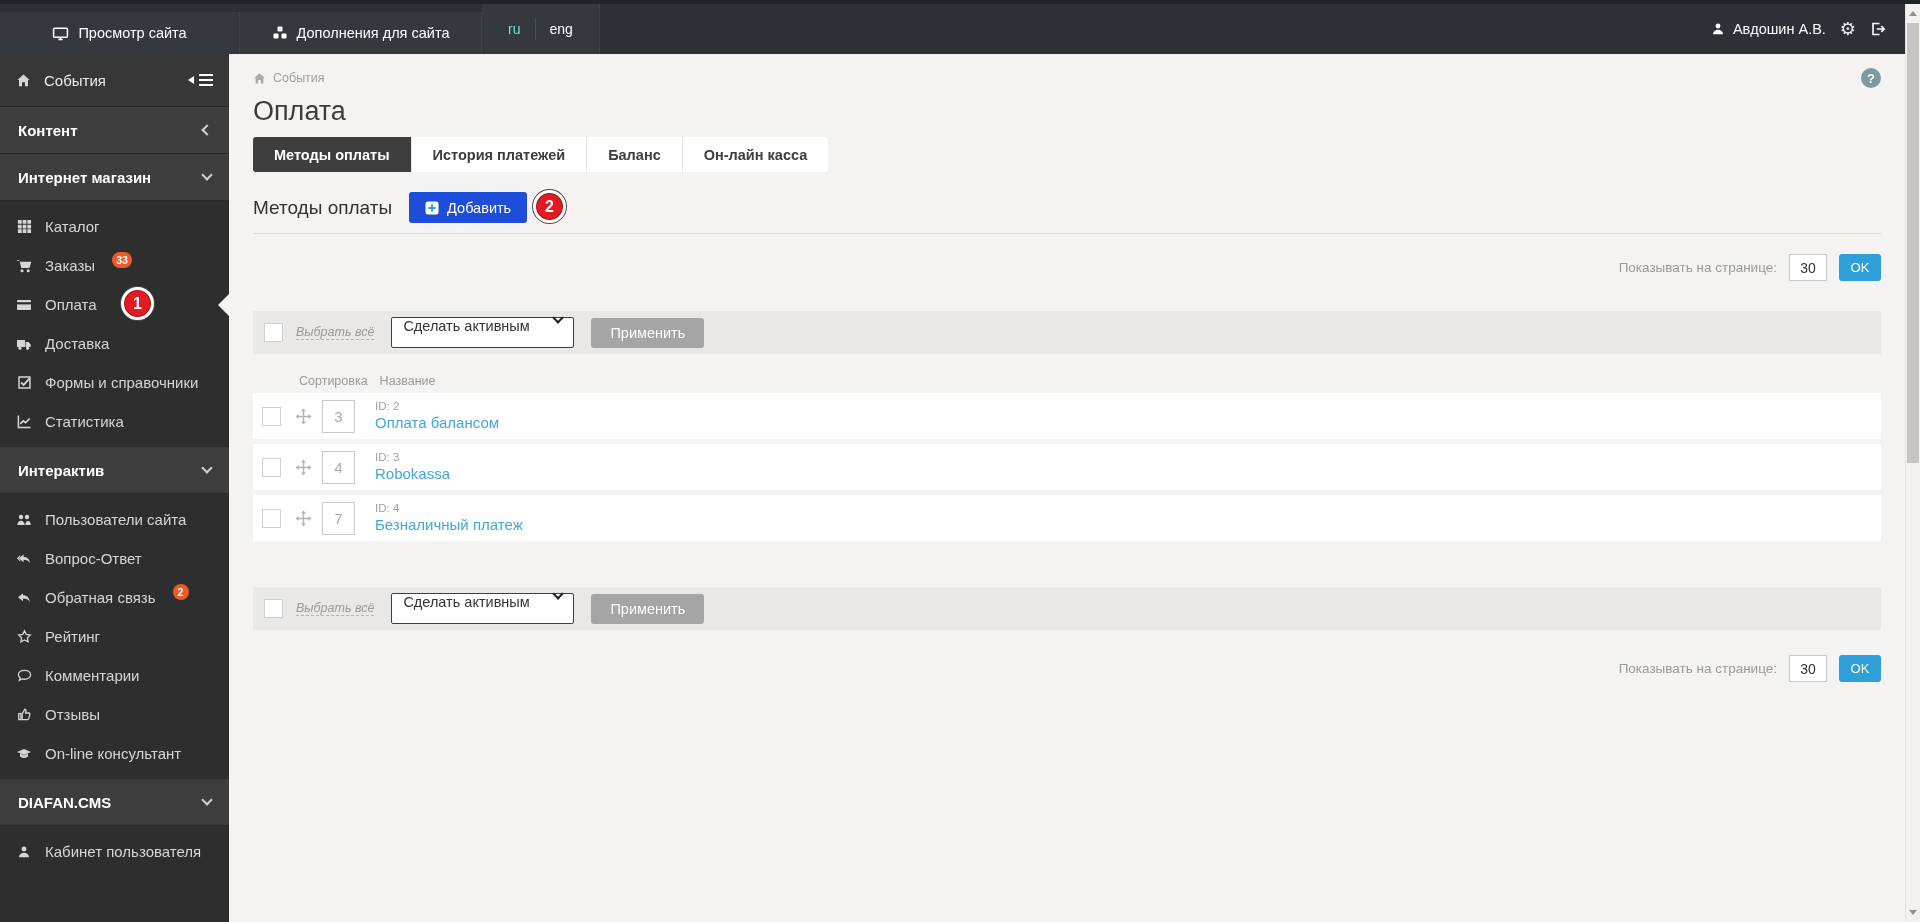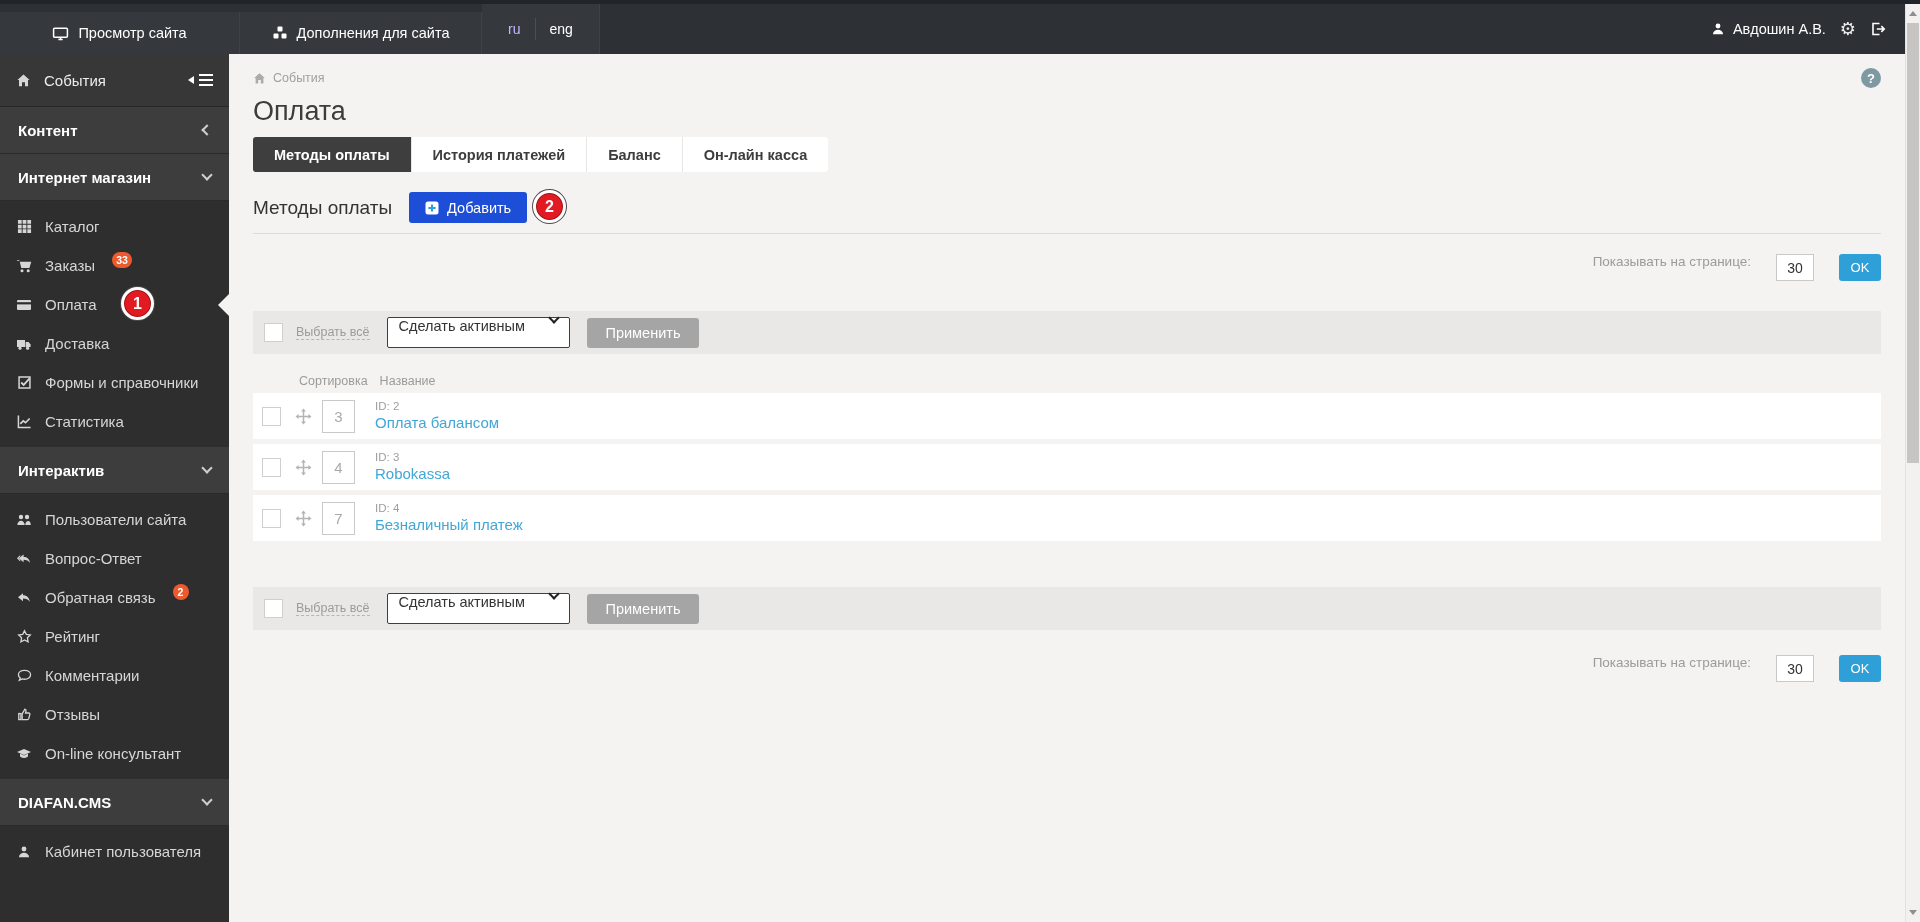--- a/index.html
+++ b/index.html
@@ -13,21 +13,21 @@
   .header { position:absolute; top:4px; left:0; right:0; height:50px; background:#2d3135; display:flex; align-items:stretch; z-index:25; color:#fff; }
   .hblock { display:flex; align-items:center; justify-content:center; background:#35393e; border-right:1px solid #3e4348; }
   .logo-block { width:229px; background:#2c3034; padding:0 12px; justify-content:flex-start; gap:10px; }
   .logo-box { width:36px; height:36px; border:2px solid #fff; border-radius:3px; display:flex; align-items:center; justify-content:center; flex:none; }
   .logo-texts { line-height:1.15; }
   .logo-title { font-size:14.5px; font-weight:bold; color:#fff; }
   .logo-sub { font-size:11.5px; color:#9aa0a6; }
   .nav-block { width:240px; gap:9px; font-size:14.5px; cursor:pointer;margin-top:8px; }
   .lang-block { width:118px; gap:0; }
   .lang { font-size:14px; padding:0 14px; height:50px; display:flex; align-items:center; cursor:pointer; }
-  .lang.dim { color:#c4b5fd; }
+  .lang.dim { color:#5eead4; }
   .lang-sep { width:1px; height:22px; background:#4a4f54; }
   .header-right { margin-left:auto; display:flex; align-items:center; gap:14px; padding-right:34px; }
   .user-name { font-size:14.5px; display:flex; align-items:center; gap:8px; cursor:pointer; }
   .gear { font-size:18px; color:#eee; cursor:pointer; line-height:1; }
   .hicon { display:flex; align-items:center; cursor:pointer; }
   
   .sidebar { position:absolute; top:54px; left:0; bottom:0; width:229px; background:#2e2e2e; z-index:20; }
   .side-top { height:53px; background:#373737; border-bottom:1px solid #262626; display:flex; align-items:center; padding:0 16px; gap:13px; color:#ececec; font-size:15px; cursor:pointer; }
   .collapse-ctl { margin-left:auto; display:flex; align-items:center; gap:5px; }
   .tri-left { width:0; height:0; border-top:4.5px solid transparent; border-bottom:4.5px solid transparent; border-right:6px solid #fff; }
@@ -47,27 +47,27 @@
   .crumb-row { margin-top:14px; display:flex; align-items:center; gap:7px; font-size:12.5px; color:#a0a0a0; }
   .help-circle { margin-left:auto; width:20px; height:20px; border-radius:50%; background:#7f99a3; color:#fff; font-size:13px; font-weight:bold; display:flex; align-items:center; justify-content:center; cursor:pointer; }
   .page-title { margin-top:6px; font-size:27px; line-height:34px; color:#3c3c3c; font-weight:400; }
   .tabs { margin-top:9px; display:inline-flex; border-radius:3px; overflow:hidden; box-shadow:0 0 0 1px #e6e5e3 inset; }
   .tab { height:35px; display:flex; align-items:center; padding:0 21px; background:#fff; color:#3d3d3d; font-size:14.5px; font-weight:bold; border-right:1px solid #e8e7e5; cursor:pointer; }
   .tab:last-child { border-right:none; }
   .tab.active { background:#3e3e3e; color:#fff; }
   .section-band { padding:20px 0 10px 0; border-bottom:1px solid #dddcda; display:flex; align-items:center; gap:17px; }
   .section-title { font-size:19px; color:#333; }
   .btn-blue { background:#1d4ed8; color:#fff; border:none; border-radius:3px; height:31px; padding:0 16px; font-size:14.5px; font-family:inherit; display:inline-flex; align-items:center; gap:8px; cursor:pointer; }
-  .perpage { margin-top:20px; display:flex; justify-content:flex-end; gap:25px; font-size:13.5px; color:#9b9b9b; }
+  .perpage { margin-top:20px; display:flex; align-items:center; justify-content:flex-end; gap:12px; font-size:13.5px; color:#9b9b9b; }
   .perpage input { width:38px; height:27px; border:1px solid #c9c9c9; text-align:center; font-size:14px; color:#333; font-family:inherit; background:#fff; }
   .btn-ok { width:42px; height:27px; background:#2f9fd8; color:#fff; border:none; border-radius:3px; font-size:13px; font-family:inherit; cursor:pointer; }
   .bulkbar { margin-top:30px; background:#e9e8e6; height:43px; display:flex; align-items:center; padding:0 11px; gap:13px; }
   .bulkbar.bottom { margin-top:46px; }
   .checkbox { width:19px; height:19px; background:#fff; border:1px solid #cfcfce; flex:none; cursor:pointer; }
-  .select-all { font-size:12.5px; color:#9b9b9b; border-bottom:1px dashed #b5b5b5; cursor:pointer; }
+  .select-all { font-size:12.5px; color:#9b9b9b; border-bottom:1px dashed #b5b5b5; cursor:pointer;font-style:italic; }
   .fake-select { width:183px; height:31px; background:#fff; border:1px solid #3f3f3f; border-radius:2px; display:flex; align-items:flex-start; padding:0 11px; font-size:14.5px; color:#333; cursor:pointer; margin-left:4px;gap:14px; }
   .fake-select .schev { margin-left:auto; width:8px; height:8px; border-right:2.2px solid #222; border-bottom:2.2px solid #222; transform:rotate(45deg); margin-top:-4px; }
   .btn-gray { margin-left:4px; background:#a5a5a5; color:#fff; border:none; border-radius:3px; height:30px; padding:0 19px; font-size:14.5px; font-family:inherit; cursor:pointer; }
   .col-headers { margin-top:20px; display:flex; font-size:12.5px; color:#9b9b9b; }
   .col-sort { margin-left:46px; }
   .col-name { margin-left:12px; }
   .row { margin-top:5px; background:#fff; height:46px; display:flex; align-items:center; padding:0 9px; }
   .row:first-of-type { margin-top:8px; }
   .move-icon { margin-left:14px; display:flex; cursor:grab; }
   .sort-input { margin-left:10px; width:33px; height:33px; border:1px solid #c9c9c9; background:#fff; text-align:center; font-size:15px; color:#a9a9a9; font-family:inherit; }

